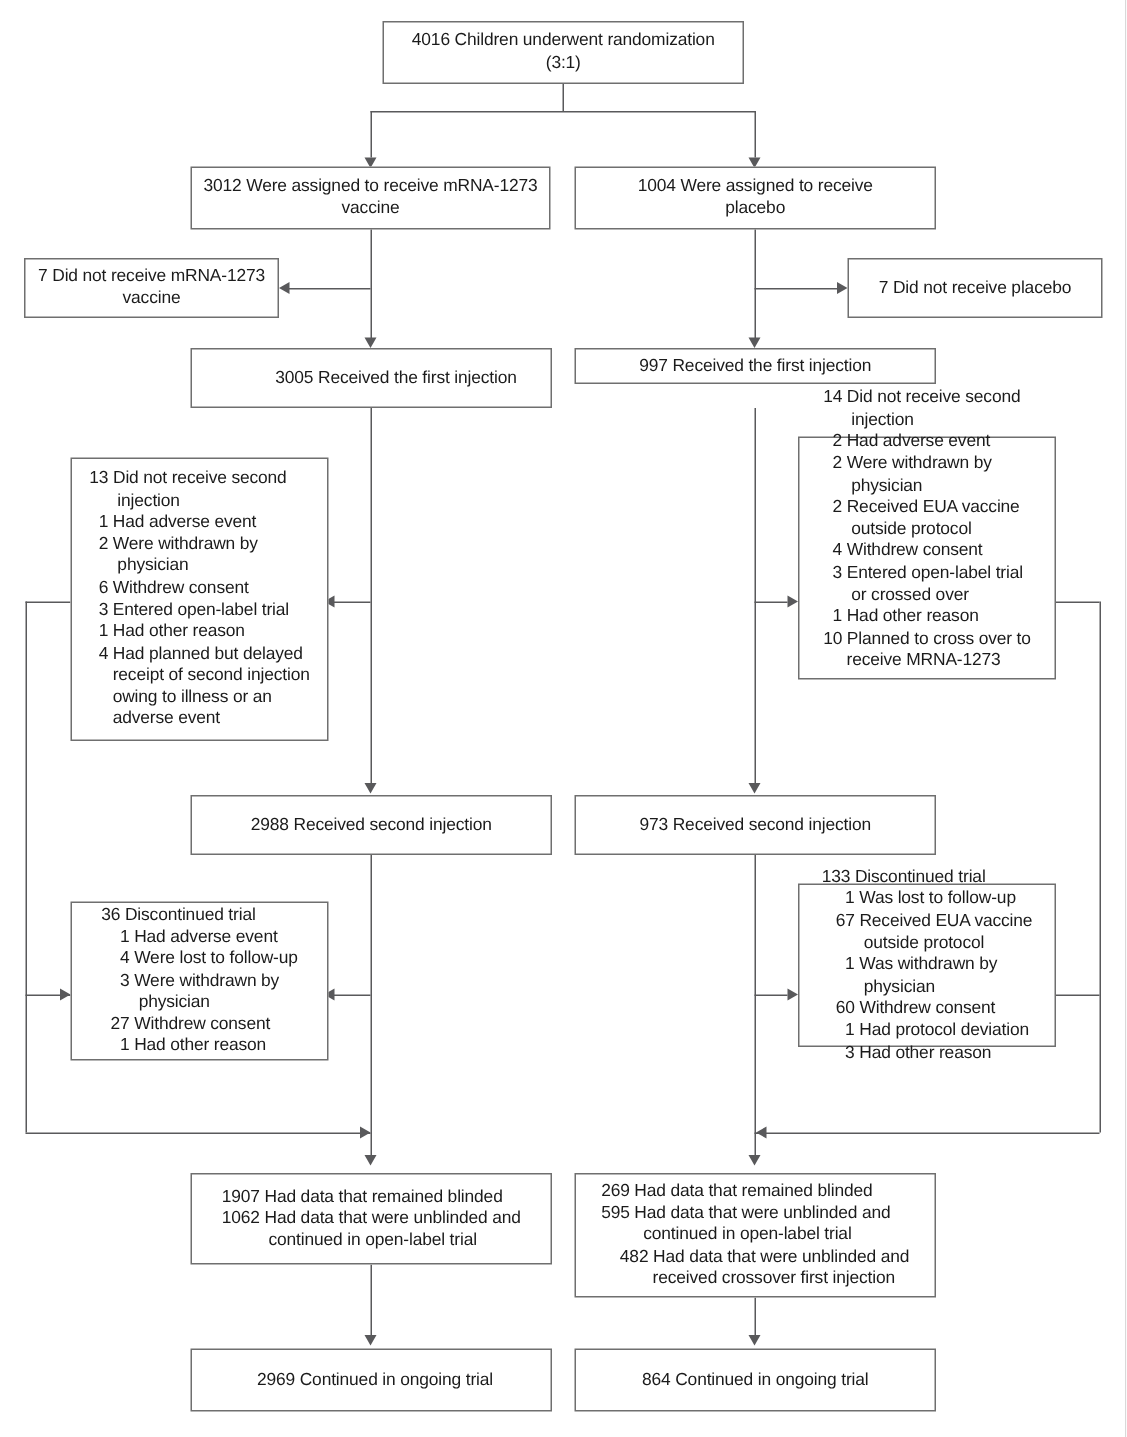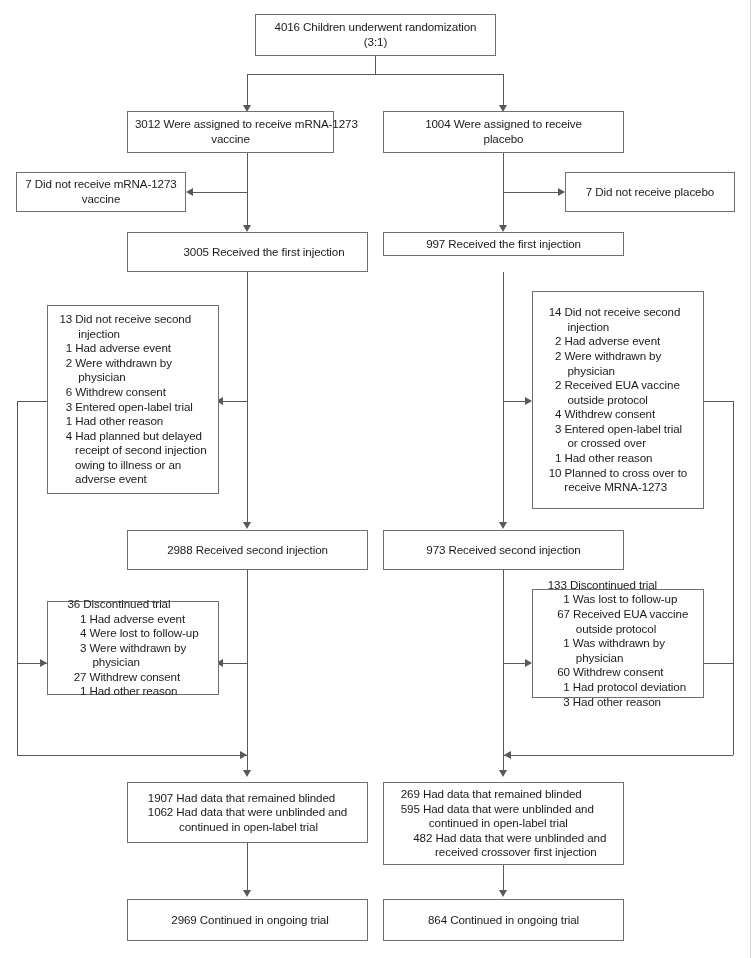--- a/index.html
+++ b/index.html
@@ -120,21 +120,21 @@
   <div class="vline" style="left:247px;top:843px;height:52px;"></div>
   <div class="arr arr-d" style="left:243px;top:890px;"></div>
   <div class="vline" style="left:503px;top:865px;height:30px;"></div>
   <div class="arr arr-d" style="left:499px;top:890px;"></div>
 
   <div class="box pad ctr" style="left:255px;top:14px;width:241px;height:42px;">
     <span class="ln">4016 Children underwent randomization</span>
     <span class="ln">(3:1)</span>
   </div>
 
-  <div class="box pad ctr" style="left:127px;top:111px;width:207px;height:42px;">
+  <div class="box pad ctr" style="left:127px;top:111px;width:240px;height:42px;">
     <span class="ln">3012 Were assigned to receive mRNA-1273</span>
     <span class="ln">vaccine</span>
   </div>
 
   <div class="box pad ctr" style="left:383px;top:111px;width:241px;height:42px;">
     <span class="ln">1004 Were assigned to receive</span>
     <span class="ln">placebo</span>
   </div>
 
   <div class="box pad listbox" style="left:16px;top:172px;width:170px;height:40px;">
@@ -166,21 +166,21 @@
       <span class="ln">  6 Withdrew consent</span>
       <span class="ln">  3 Entered open-label trial</span>
       <span class="ln">  1 Had other reason</span>
       <span class="ln">  4 Had planned but delayed</span>
       <span class="ln">     receipt of second injection</span>
       <span class="ln">     owing to illness or an</span>
       <span class="ln">     adverse event</span>
     </div>
   </div>
 
-  <div class="box padc listbox" style="left:532px;top:291px;width:172px;height:218px;">
+  <div class="box padc listbox" style="left:532px;top:291px;width:172px;height:162px;justify-content:flex-end;">
     <div class="inner">
       <span class="ln">14 Did not receive second</span>
       <span class="ln">      injection</span>
       <span class="ln">  2 Had adverse event</span>
       <span class="ln">  2 Were withdrawn by</span>
       <span class="ln">      physician</span>
       <span class="ln">  2 Received EUA vaccine</span>
       <span class="ln">      outside protocol</span>
       <span class="ln">  4 Withdrew consent</span>
       <span class="ln">  3 Entered open-label trial</span>
@@ -192,21 +192,21 @@
   </div>
 
   <div class="box pad ctr" style="left:127px;top:530px;width:241px;height:40px;">
     <span class="ln">2988 Received second injection</span>
   </div>
 
   <div class="box pad ctr" style="left:383px;top:530px;width:241px;height:40px;">
     <span class="ln">973 Received second injection</span>
   </div>
 
-  <div class="box padc listbox" style="left:47px;top:601px;width:172px;height:94px;">
+  <div class="box padc listbox" style="left:47px;top:601px;width:172px;height:106px;">
     <div class="inner">
       <span class="ln">36 Discontinued trial</span>
       <span class="ln">    1 Had adverse event</span>
       <span class="ln">    4 Were lost to follow-up</span>
       <span class="ln">    3 Were withdrawn by</span>
       <span class="ln">        physician</span>
       <span class="ln">  27 Withdrew consent</span>
       <span class="ln">    1 Had other reason</span>
     </div>
   </div>

